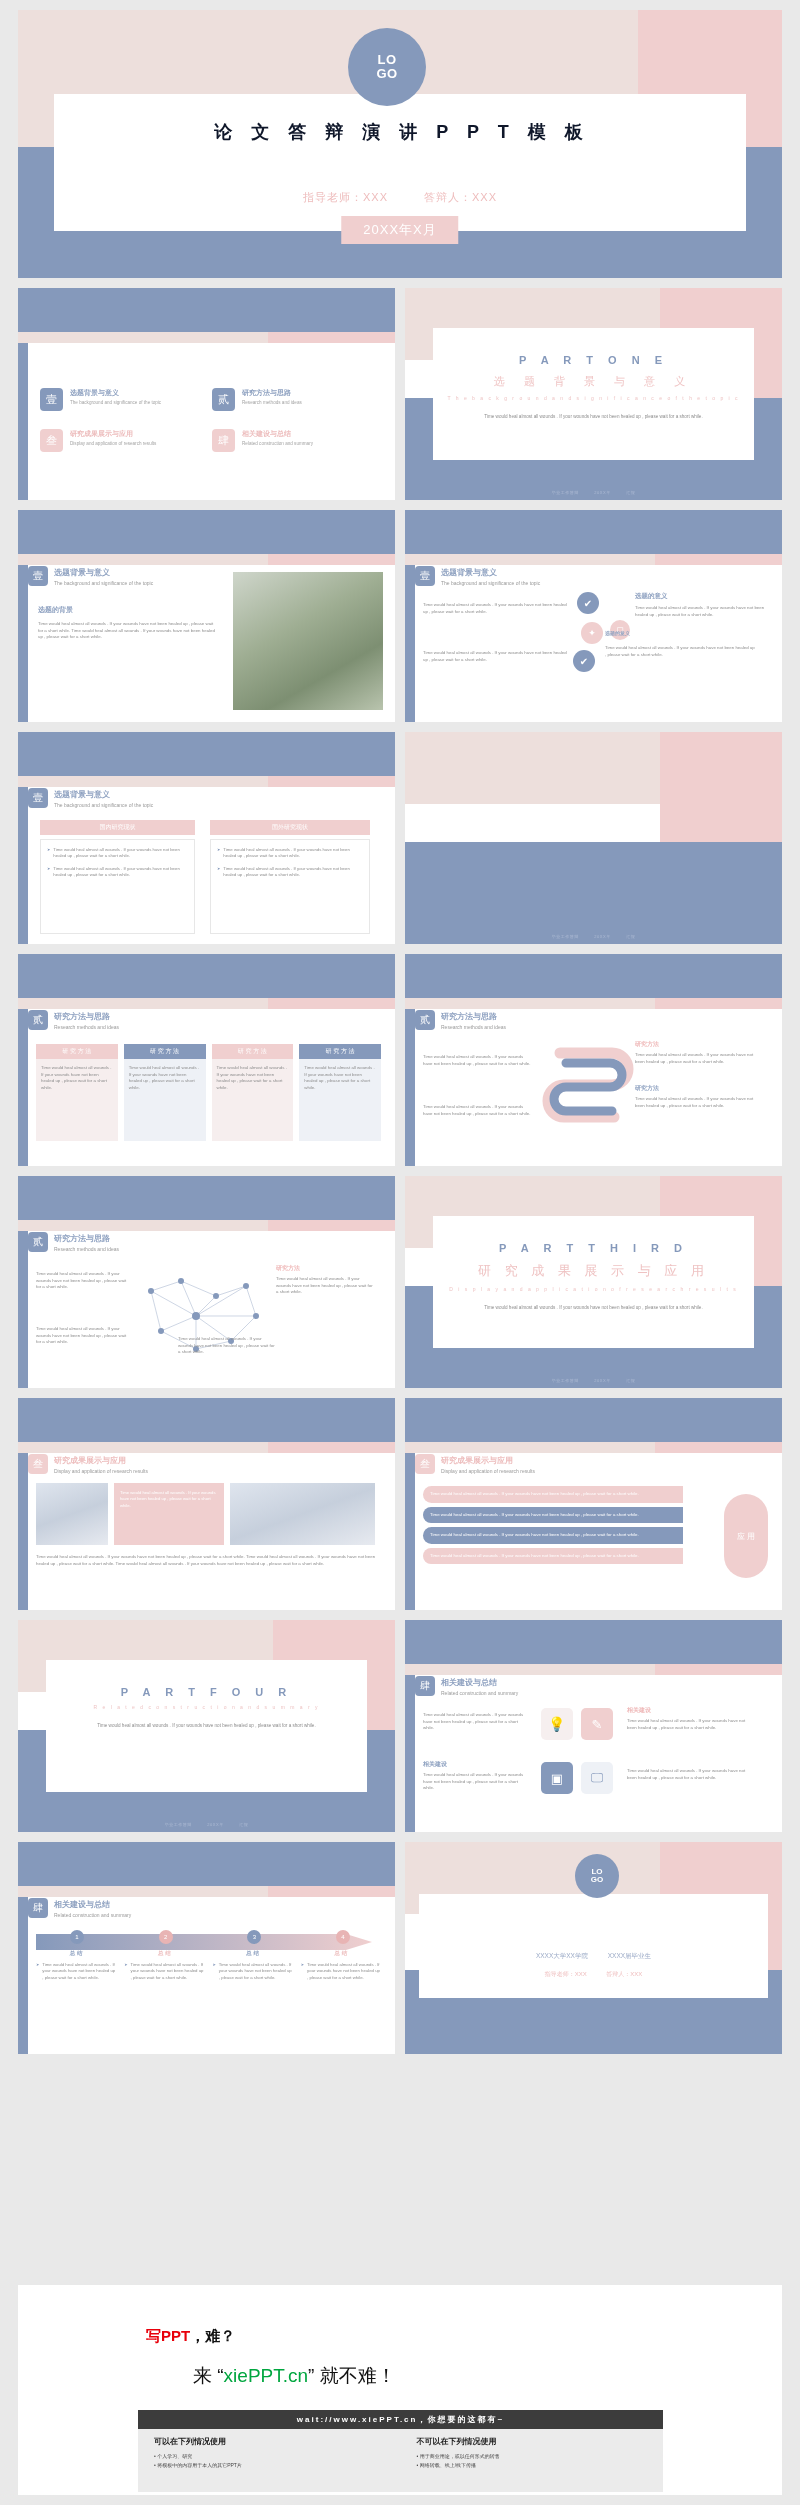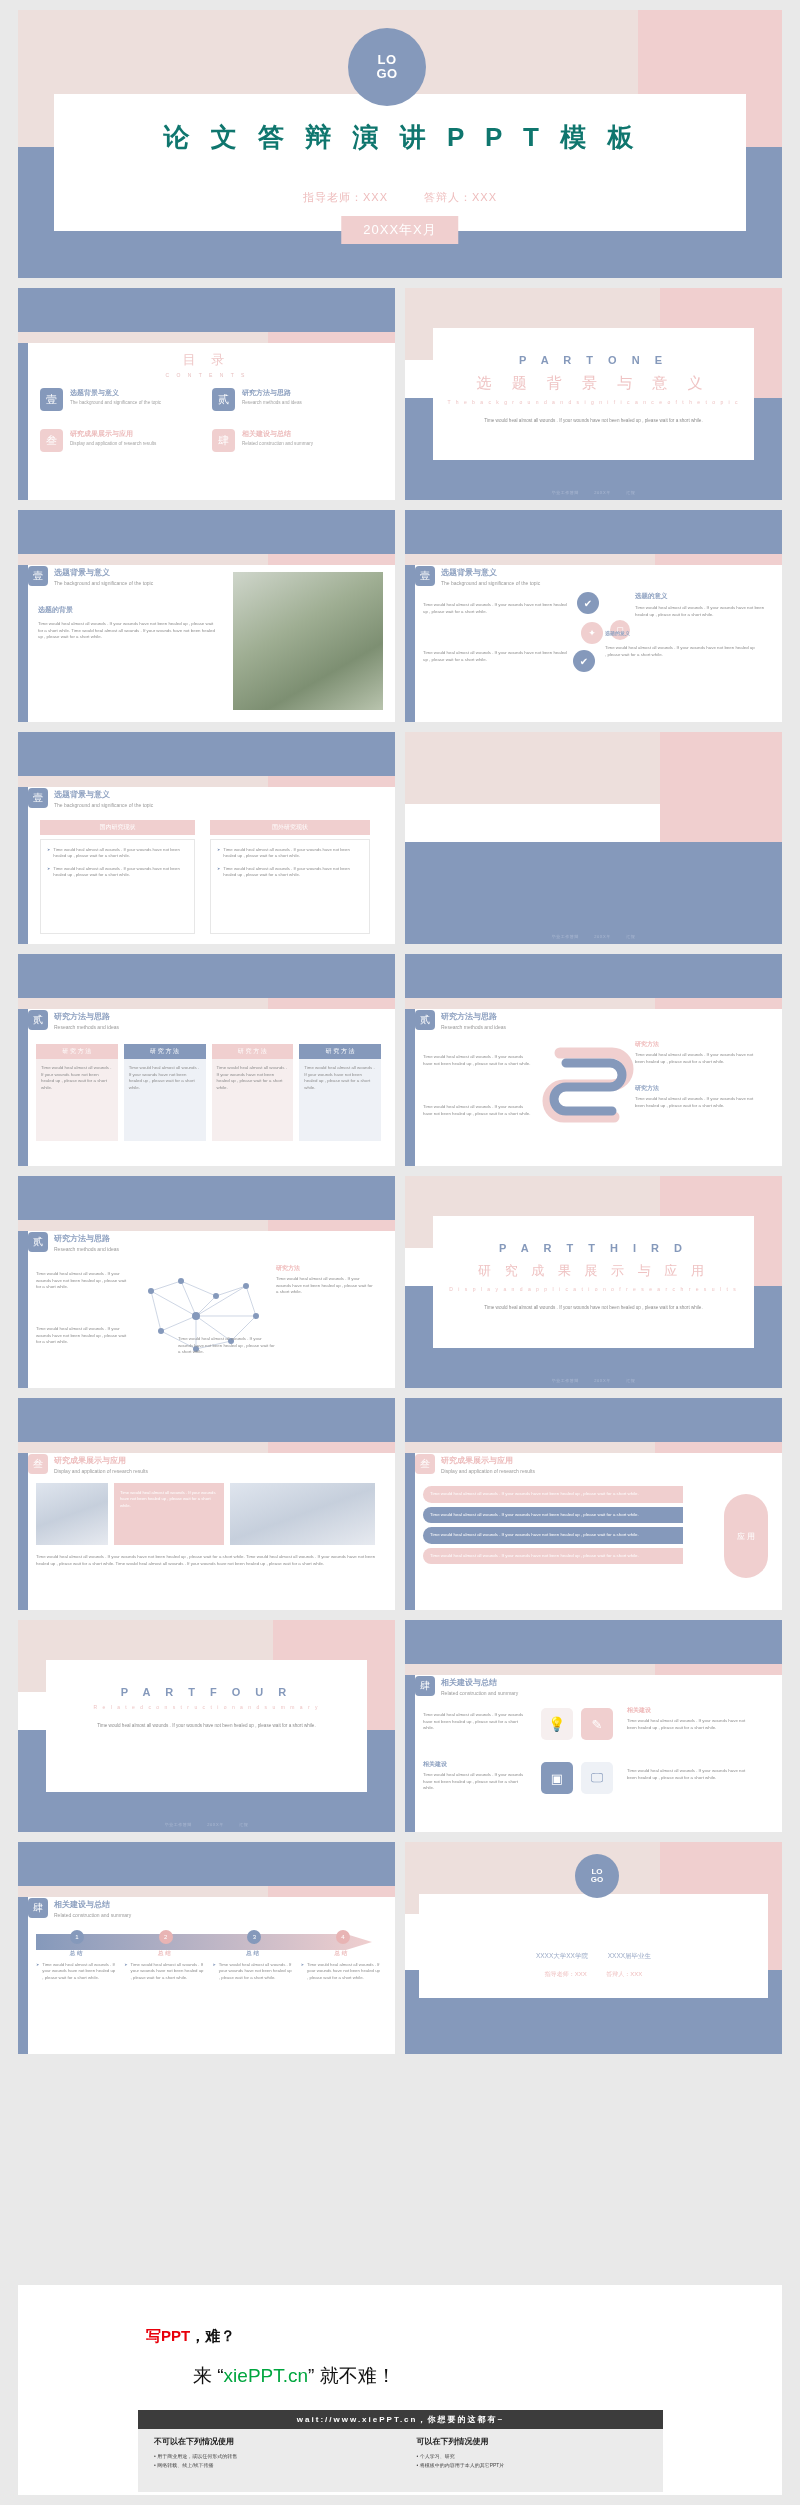--- a/index.html
+++ b/index.html
@@ -28,21 +28,21 @@
 
   
   .cover { width:764px; height:268px; position:relative; background:#e9e9e9; overflow:hidden;}
   .cover .pale  { position:absolute; left:0;   top:0;   width:620px; height:137px; background:#eddfdc; }
   .cover .pink  { position:absolute; left:620px; top:0; width:144px; height:196px; background:#f0cfcf; }
   .cover .blue  { position:absolute; left:0;   top:137px; width:764px; height:131px; background:#8599bb; }
   .cover .card  { position:absolute; left:36px; top:84px; width:692px; height:137px; background:#fff; }
   .cover .logo  { left:330px; top:18px; width:78px; height:78px; font-size:13px; letter-spacing:.5px; }
   .cover-title {
     position:absolute; left:4px; right:0; top:110px; text-align:center;
-    font-size:26px; font-weight:bold; color:#0f766e; letter-spacing:7px;
+    font-size:18px; font-weight:bold; color:#0f172a; letter-spacing:7px;
   }
   .cover-sub {
     position:absolute; left:0; right:0; top:155px; text-align:center;
     font-size:12px; color:#9cabc7; letter-spacing:1px;
   }
   .cover-sub span { margin:0 16px; }
   .cover-sub2 {
     position:absolute; left:0; right:0; top:180px; text-align:center;
     font-size:11px; color:#eebcbc; letter-spacing:1px;
   }
@@ -73,21 +73,21 @@
     font-size:4px; color:#aebbd4; letter-spacing:.5px;
   }
   .footer-note span { margin:0 7px; }
 
   
   .sec-pale { position:absolute; left:0; top:0; width:255px; height:72px; background:#eddfdc; }
   .sec-pink { position:absolute; left:255px; top:0; width:122px; height:110px; background:#f0cfcf; }
   .sec-blue { position:absolute; left:0; top:110px; width:377px; height:102px; background:#8599bb; }
   .sec-card { position:absolute; left:28px; top:40px; width:321px; height:132px; background:#fff; text-align:center; }
   .sec-part { font-size:11px; color:#8599bb; letter-spacing:6px; font-weight:bold; margin-top:26px; }
-  .sec-cn { font-size:15px; color:#efc3c3; letter-spacing:8px; margin-top:8px; position:relative; display:inline-block; }
+  .sec-cn { font-size:11px; color:#efc3c3; letter-spacing:8px; margin-top:8px; position:relative; display:inline-block; }
   .sec-cn::after { content:""; position:absolute; left:-4px; right:10px; bottom:1px; height:4px; background:#f5dcdc; z-index:-1; }
   .sec-en { font-size:5px; color:#eec4c4; letter-spacing:2px; margin-top:6px; }
   .sec-body { font-size:4.6px; color:#8d8d8d; line-height:1.6; margin-top:12px; }
 
   
   .toc-title { position:absolute; left:0; right:0; top:62px; text-align:center; }
   .toc-title .cnt { font-size:13px; color:#efc8c8; letter-spacing:6px; position:relative; display:inline-block;}
   .toc-title .cnt::after { content:""; position:absolute; left:0; right:6px; bottom:2px; height:3px; background:#f6dede; z-index:-1;}
   .toc-title .en { font-size:5px; color:#e8c0c0; letter-spacing:3px; margin-top:3px;}
   .toc-grid { position:absolute; left:22px; top:100px; width:334px; display:grid; grid-template-columns:1fr 1fr; gap:18px 10px; }
@@ -150,24 +150,20 @@
       </div>
     </div>
 
     <div class="row">
 
       <div class="slide">
         <div class="topbar-blue"></div>
         <div class="hdr-stripe-pale"></div>
         <div class="hdr-stripe-pink"></div>
         <div class="leftbar-blue"></div>
-        <div class="toc-title">
-          <div class="cnt">目 录</div>
-          <div class="en">C O N T E N T S</div>
-        </div>
         <div class="toc-grid">
           <div class="toc-item">
             <div class="toc-num">壹</div>
             <div>
               <div class="toc-cn">选题背景与意义</div>
               <div class="toc-en">The background and significance of the topic</div>
             </div>
           </div>
           <div class="toc-item">
             <div class="toc-num">贰</div>
@@ -574,29 +570,29 @@
   <div class="promo">
     <div class="promo-l1">
       <span class="red">写PPT</span><span>，难？</span>
     </div>
     <div class="promo-l2">
       <span>来 “</span><span class="green">xiePPT.cn</span><span>” 就不难！</span>
     </div>
     <div class="promo-bar">wait://www.xiePPT.cn，你想要的这都有~</div>
     <div class="promo-tbl">
       <div class="promo-col">
+        <h4>可以在下列情况使用</h4>
+        <ul>
+          <li>个人学习、研究</li>
+          <li>将模板中的内容用于本人的其它PPT片</li>
+        </ul>
+      </div>
+      <div class="promo-col">
         <h4>不可以在下列情况使用</h4>
         <ul>
           <li>用于商业用途，或以任何形式的转售</li>
           <li>网络转载、线上/线下传播</li>
         </ul>
       </div>
-      <div class="promo-col">
-        <h4>可以在下列情况使用</h4>
-        <ul>
-          <li>个人学习、研究</li>
-          <li>将模板中的内容用于本人的其它PPT片</li>
-        </ul>
-      </div>
     </div>
   </div>
 
 </div>
 
 </body></html>

